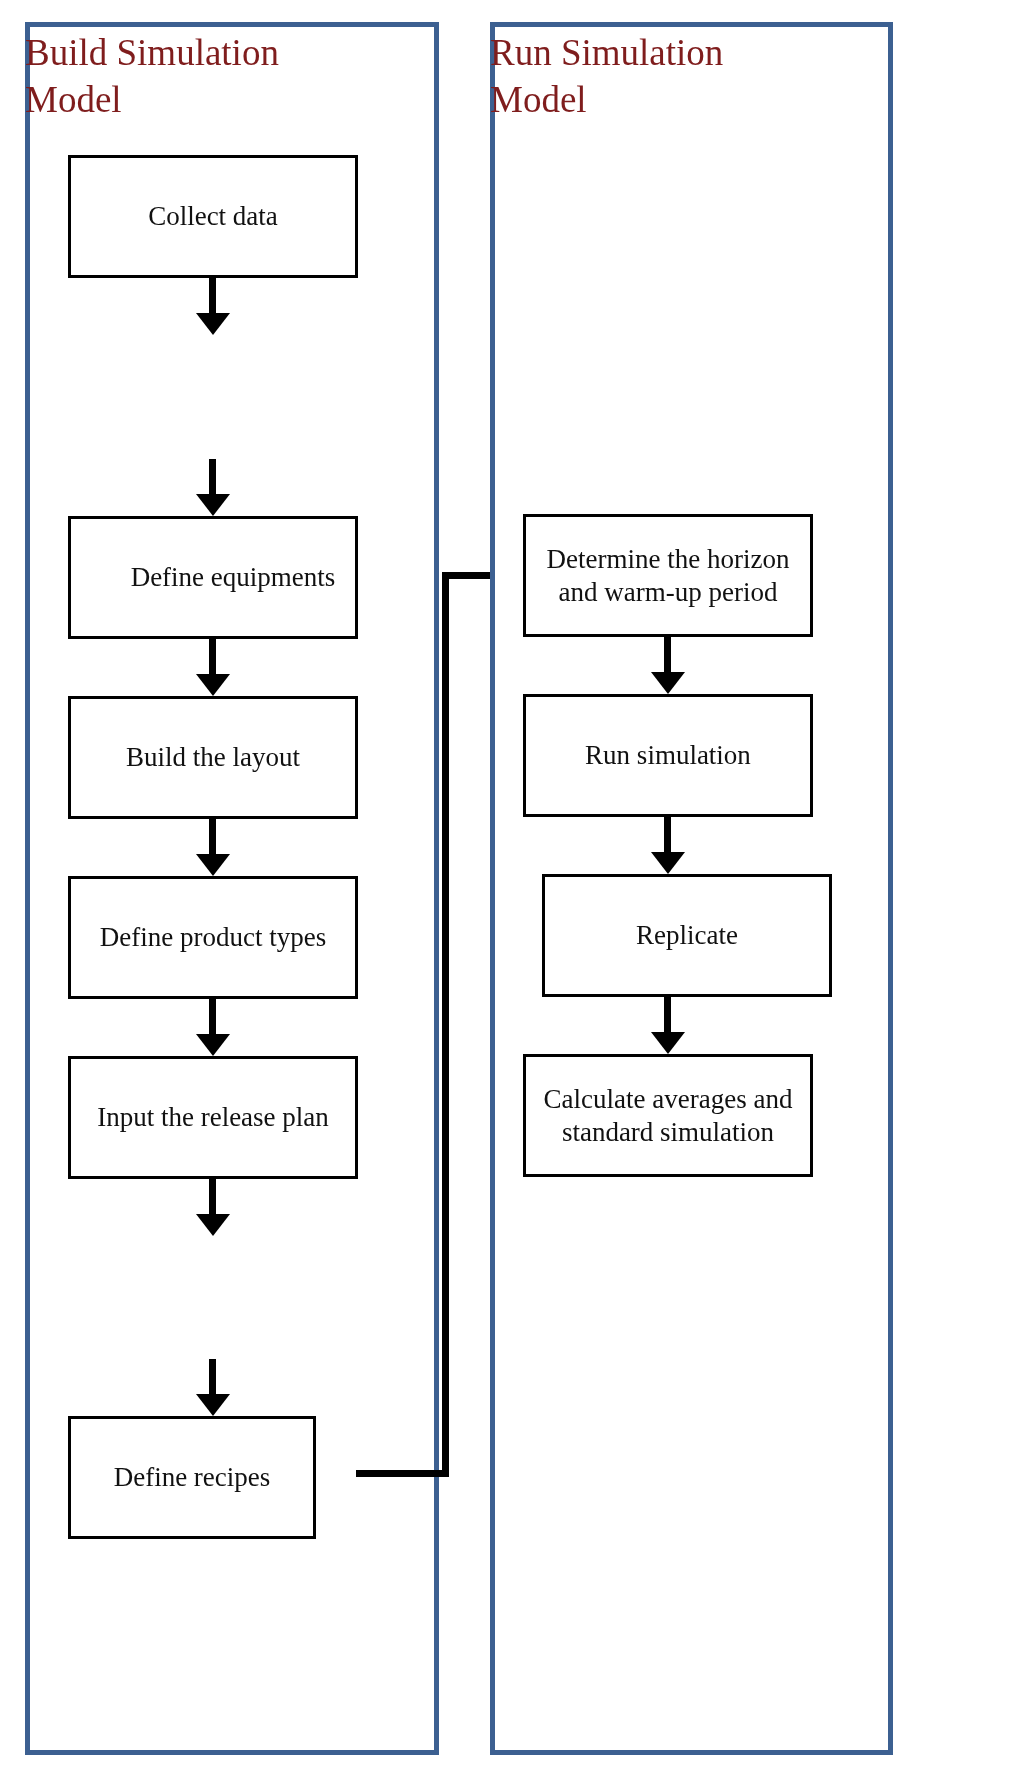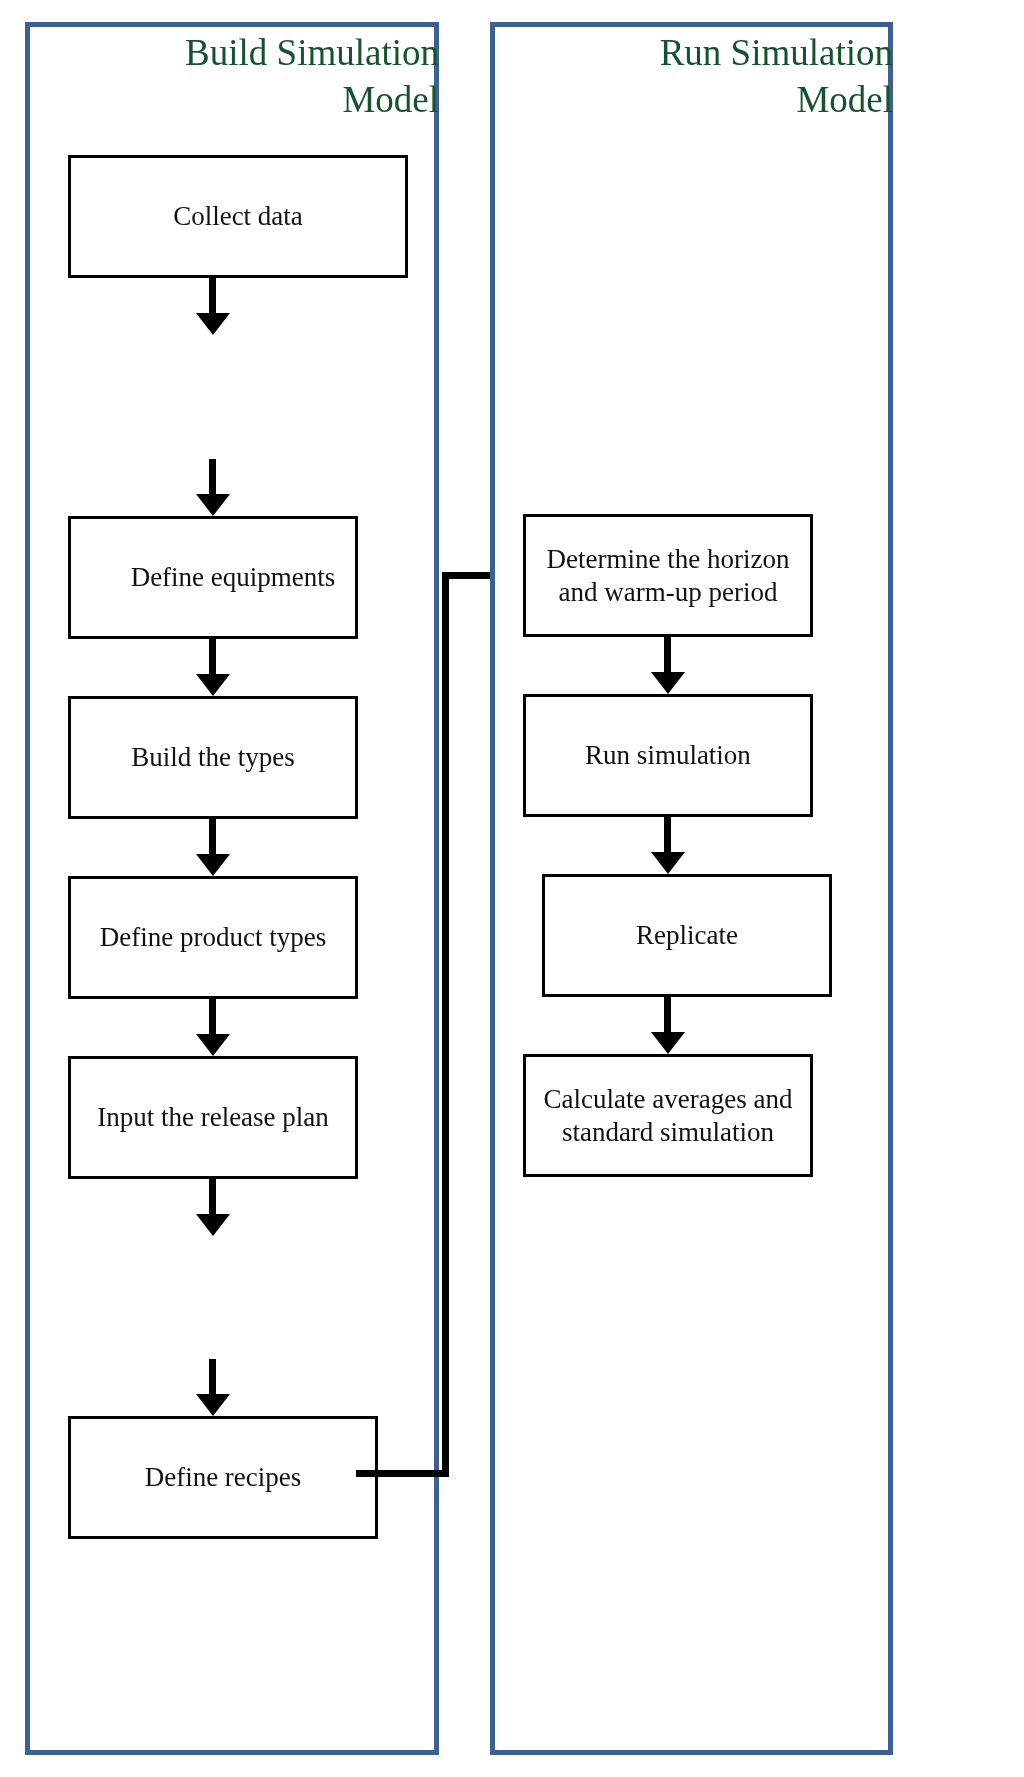--- a/index.html
+++ b/index.html
@@ -7,22 +7,22 @@
        font-family:"Liberation Serif", serif;}
 
   #canvas{position:absolute;left:0;top:0;width:1024px;height:1777px;}
 
   
   .panel{position:absolute;background:#ffffff;box-sizing:border-box;
          border:5px solid var(--panel-border,#3C6091);}
   #panel-build{left:25px;top:22px;width:414px;height:1733px;}
   #panel-run{left:490px;top:22px;width:403px;height:1733px;}
 
-  .panel-title{position:absolute;left:0;width:100%;text-align:right;
-               color:#14532d;font-size:37px;line-height:1.26;
+  .panel-title{position:absolute;left:0;width:100%;text-align:left;
+               color:#7f1d1d;font-size:37px;line-height:1.26;
                font-family:"Liberation Serif", serif;}
   #title-build{top:30px;}
   #title-run{top:30px;}
 
   
   .pbox{position:absolute;box-sizing:border-box;background:#ffffff;
         border:3px solid #000000;display:flex;align-items:center;
         justify-content:center;text-align:center;
         font-size:27px;line-height:1.22;color:#111111;
         font-family:"Liberation Serif", serif;}
@@ -45,40 +45,40 @@
 
 <div id="canvas">
 
   <div class="panel" id="panel-build"></div>
 
   <div class="panel-title" id="title-build" style="left:25px;width:414px;">
     <div>Build Simulation</div>
     <div>Model</div>
   </div>
 
-  <div class="pbox" style="left:68px;top:155px;width:340px;height:123px;">
+  <div class="pbox" style="left:68px;top:155px;width:290px;height:123px;">
     <span>Collect data</span>
   </div>
 
   <div class="vline" style="left:209px;top:278px;height:42px;"></div>
   <div class="arrow-down" style="left:196px;top:313px;"></div>
 
 
   <div class="vline" style="left:209px;top:459px;height:42px;"></div>
   <div class="arrow-down" style="left:196px;top:494px;"></div>
 
   <div class="pbox" style="left:68px;top:516px;width:290px;height:123px;padding-left:40px;">
     <span>Define equipments</span>
   </div>
 
   <div class="vline" style="left:209px;top:639px;height:42px;"></div>
   <div class="arrow-down" style="left:196px;top:674px;"></div>
 
   <div class="pbox" style="left:68px;top:696px;width:290px;height:123px;">
-    <span>Build the types</span>
+    <span>Build the layout</span>
   </div>
 
   <div class="vline" style="left:209px;top:819px;height:42px;"></div>
   <div class="arrow-down" style="left:196px;top:854px;"></div>
 
   <div class="pbox" style="left:68px;top:876px;width:290px;height:123px;">
     <span>Define product types</span>
   </div>
 
   <div class="vline" style="left:209px;top:999px;height:42px;"></div>
@@ -88,21 +88,21 @@
     <span>Input the release plan</span>
   </div>
 
   <div class="vline" style="left:209px;top:1179px;height:42px;"></div>
   <div class="arrow-down" style="left:196px;top:1214px;"></div>
 
 
   <div class="vline" style="left:209px;top:1359px;height:42px;"></div>
   <div class="arrow-down" style="left:196px;top:1394px;"></div>
 
-  <div class="pbox" style="left:68px;top:1416px;width:310px;height:123px;">
+  <div class="pbox" style="left:68px;top:1416px;width:248px;height:123px;">
     <span>Define recipes</span>
   </div>
 
   <div class="hline" style="left:356px;top:1470px;width:93px;"></div>
   <div class="vline" style="left:442px;top:572px;height:905px;"></div>
   <div class="hline" style="left:442px;top:572px;width:63px;"></div>
   <div class="arrow-right" style="left:500px;top:558px;"></div>
 
   <div class="panel" id="panel-run"></div>
 

